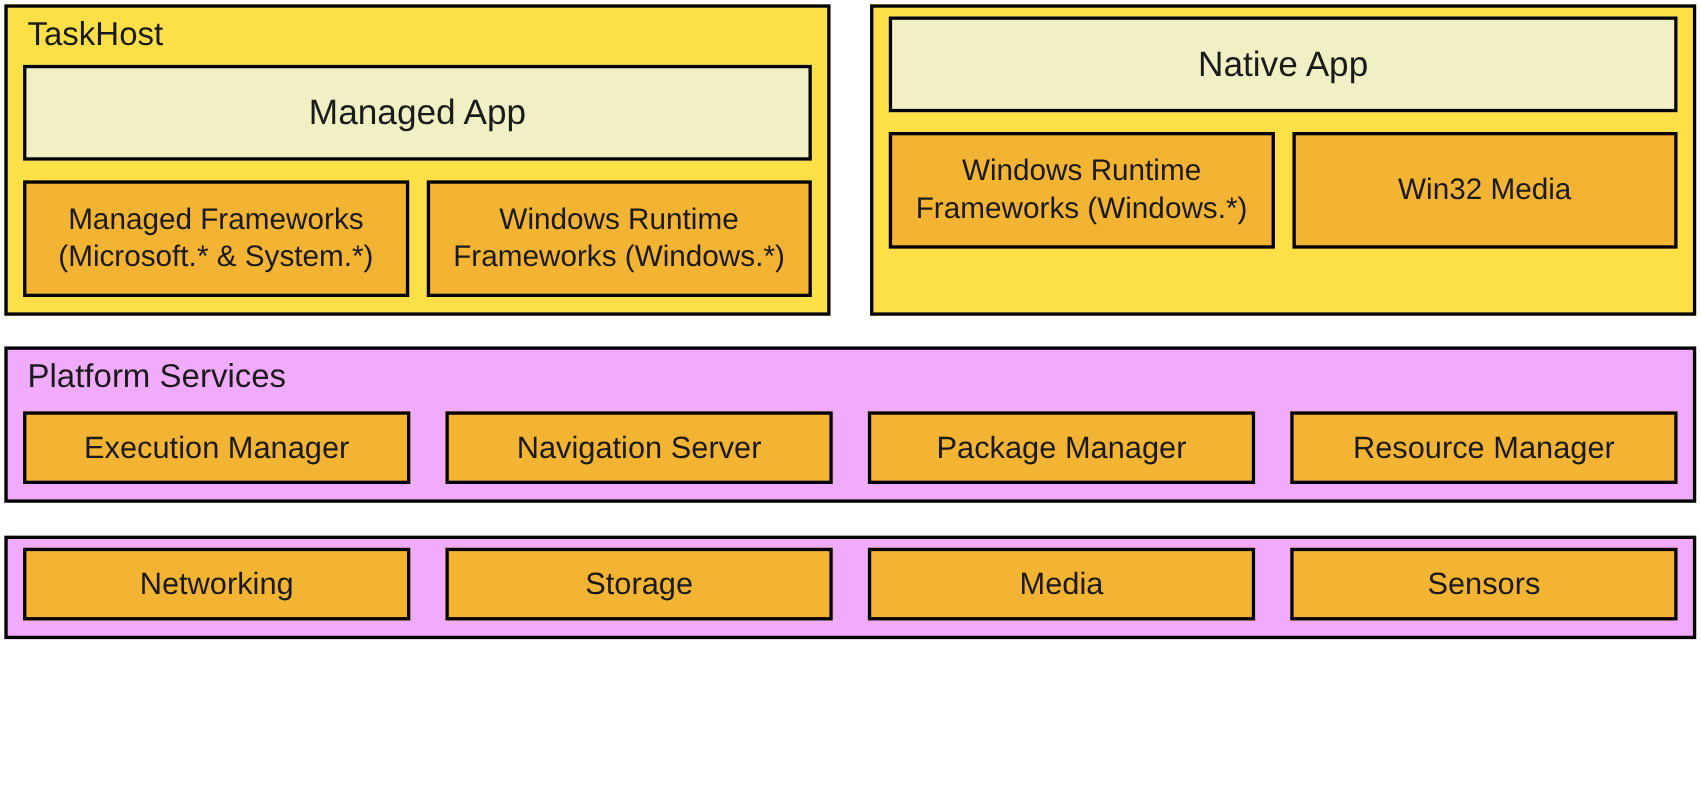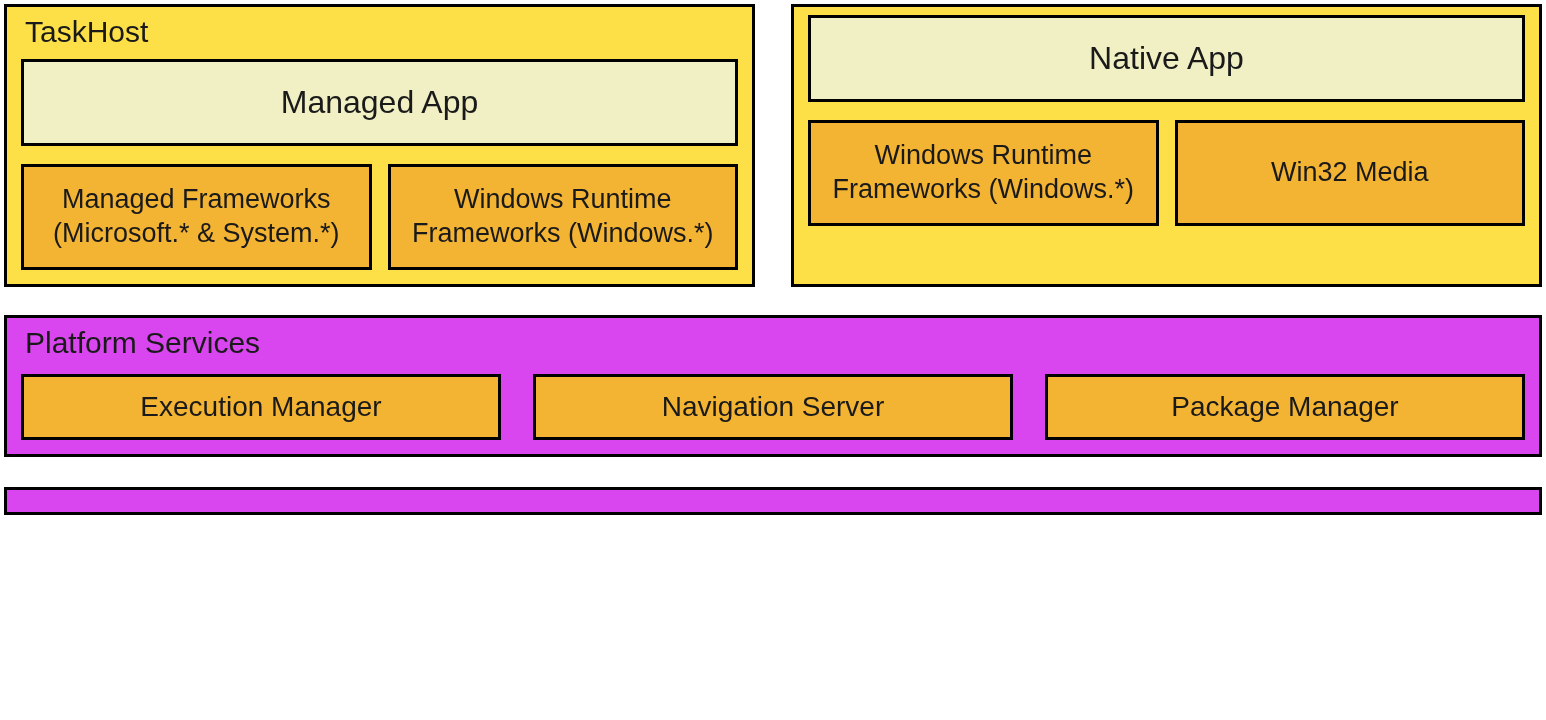--- a/index.html
+++ b/index.html
@@ -47,21 +47,21 @@
     align-items: center;
     justify-content: center;
     text-align: center;
     font-size: 27px;
     line-height: 1.25;
     color: #1a1a1a;
     height: 106px;
     padding: 0 8px;
   }
   .layer-container {
-    background: #d946ef;
+    background: #f0abfc;
     border: 3px solid #000;
     padding: 8px 14px 14px 14px;
     margin-bottom: 30px;
   }
   .layer-title {
     font-size: 30px;
     color: #1a1a1a;
     margin-bottom: 14px;
     margin-left: 4px;
   }
@@ -103,17 +103,24 @@
   </div>
 
 </div>
 
 <div class="layer-container">
   <div class="layer-title">Platform Services</div>
   <div class="layer-row">
     <div class="layer-box">Execution Manager</div>
     <div class="layer-box">Navigation Server</div>
     <div class="layer-box">Package Manager</div>
+    <div class="layer-box">Resource Manager</div>
   </div>
 </div>
 
 <div class="layer-container" style="margin-bottom:0;">
+  <div class="layer-row">
+    <div class="layer-box">Networking</div>
+    <div class="layer-box">Storage</div>
+    <div class="layer-box">Media</div>
+    <div class="layer-box">Sensors</div>
+  </div>
 </div>
 
 </body></html>

